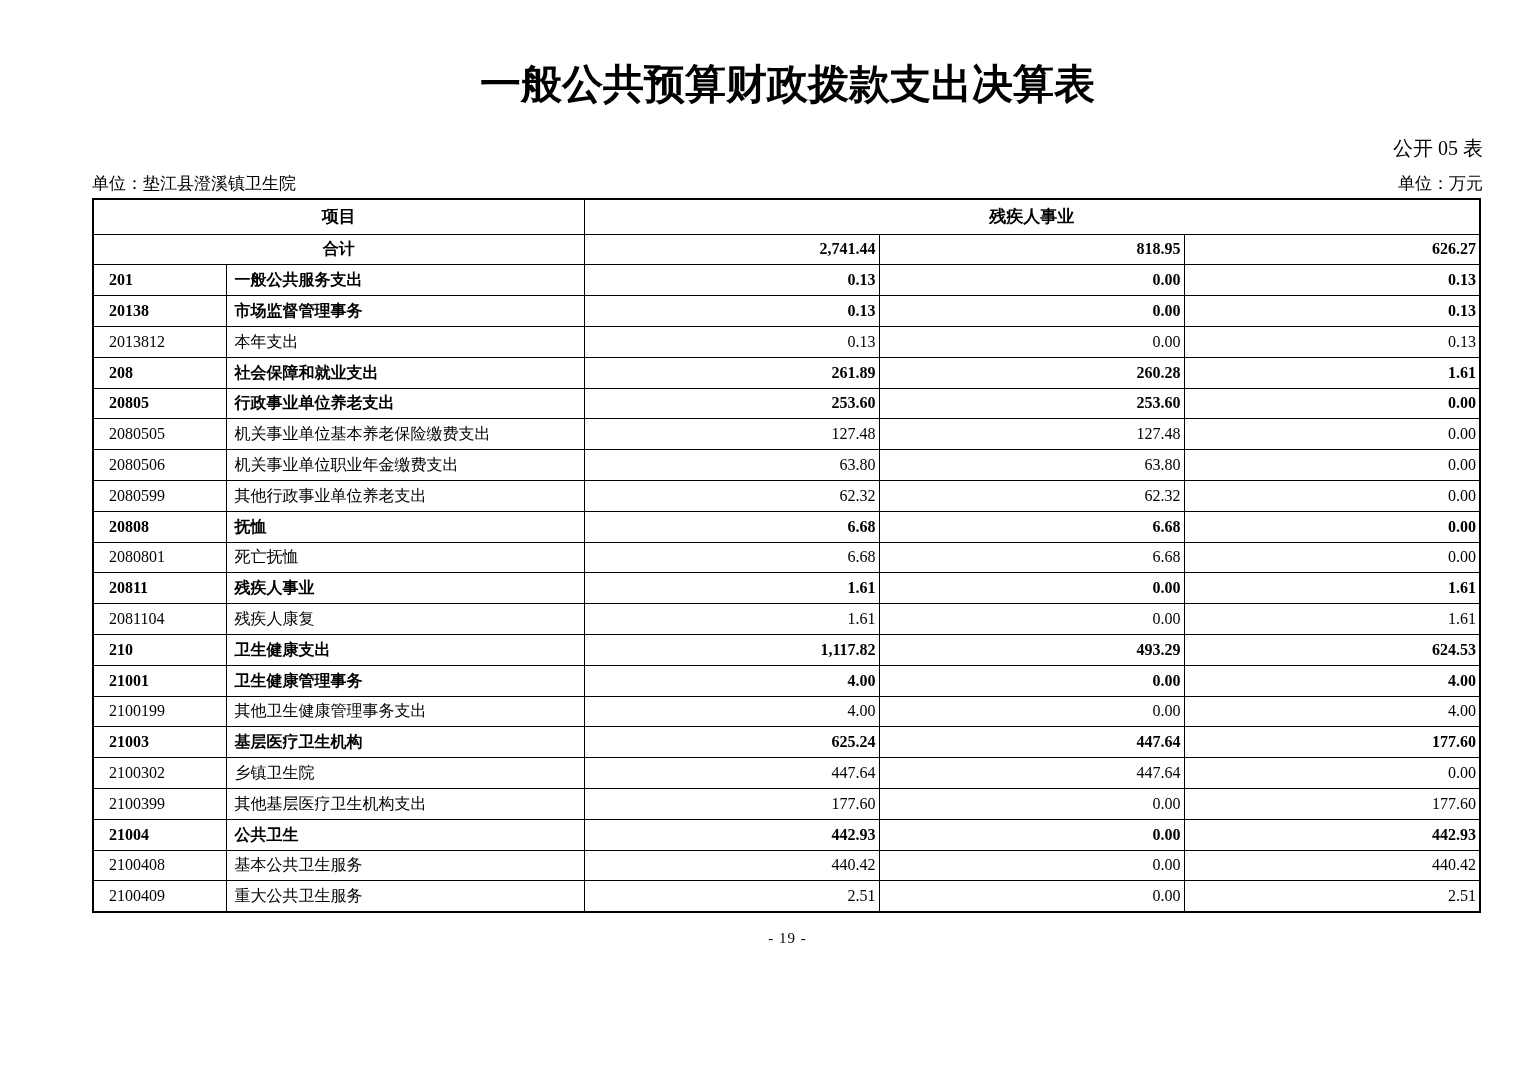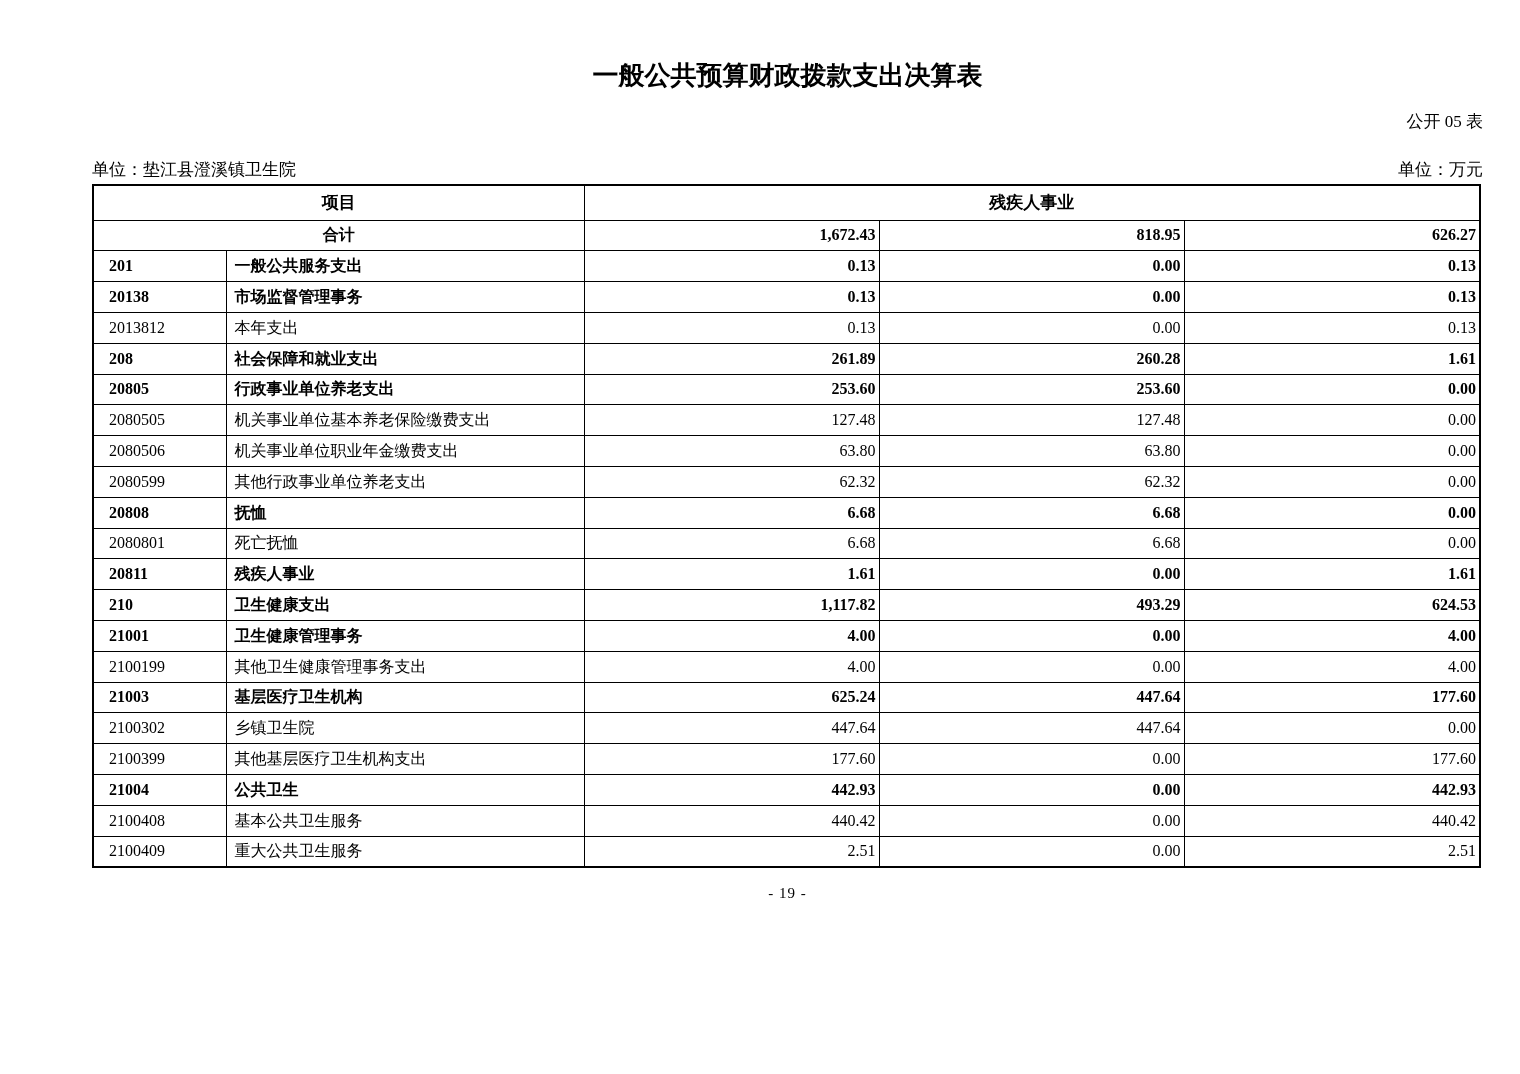--- a/index.html
+++ b/index.html
@@ -14,33 +14,33 @@
   .page {
     width: 1520px;
     height: 1074px;
     padding-left: 92px;
     padding-right: 37px;
     position: relative;
   }
   .doc-title {
     margin-top: 60px;
     text-align: center;
-    font-size: 26px;
+    font-size: 41px;
     font-weight: bold;
     letter-spacing: 0px;
     line-height: 1.2;
   }
   .form-no {
-    margin-top: 21px;
+    margin-top: 29px;
     text-align: right;
-    font-size: 17px;
+    font-size: 20px;
     line-height: 20px;
   }
   .meta-row {
-    margin-top: 28px;
+    margin-top: 16px;
     display: flex;
     justify-content: space-between;
     font-size: 17px;
     line-height: 20px;
   }
   table.budget {
     margin-top: 4px;
     border-collapse: collapse;
     table-layout: fixed;
     width: 1176px;
@@ -98,21 +98,21 @@
     </colgroup>
     <thead>
       <tr class="hdr1">
         <th colspan="2">项目</th>
         <th colspan="3">残疾人事业</th>
       </tr>
     </thead>
     <tbody id="table-body">
         <tr class="datarow bold">
           <td colspan="2" class="grand">合计</td>
-          <td class="num">1,672.43</td>
+          <td class="num">2,741.44</td>
           <td class="num">818.95</td>
           <td class="num">626.27</td>
         </tr>
         <tr class="datarow bold">
           <td class="code">201</td>
           <td class="name">一般公共服务支出</td>
           <td class="num">0.13</td>
           <td class="num">0.00</td>
           <td class="num">0.13</td>
         </tr>
@@ -175,20 +175,27 @@
         <tr class="datarow">
           <td class="code">2080801</td>
           <td class="name">死亡抚恤</td>
           <td class="num">6.68</td>
           <td class="num">6.68</td>
           <td class="num">0.00</td>
         </tr>
         <tr class="datarow bold">
           <td class="code">20811</td>
           <td class="name">残疾人事业</td>
+          <td class="num">1.61</td>
+          <td class="num">0.00</td>
+          <td class="num">1.61</td>
+        </tr>
+        <tr class="datarow">
+          <td class="code">2081104</td>
+          <td class="name">残疾人康复</td>
           <td class="num">1.61</td>
           <td class="num">0.00</td>
           <td class="num">1.61</td>
         </tr>
         <tr class="datarow bold">
           <td class="code">210</td>
           <td class="name">卫生健康支出</td>
           <td class="num">1,117.82</td>
           <td class="num">493.29</td>
           <td class="num">624.53</td>

